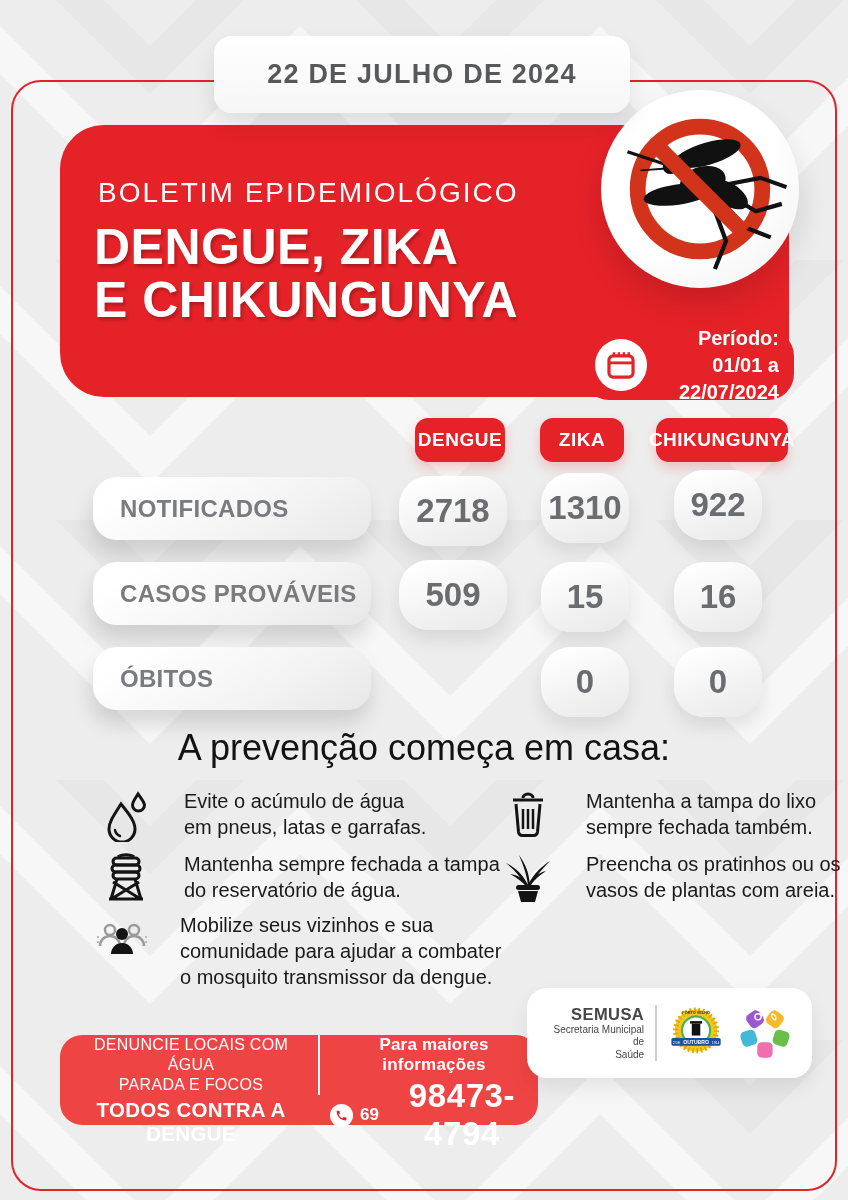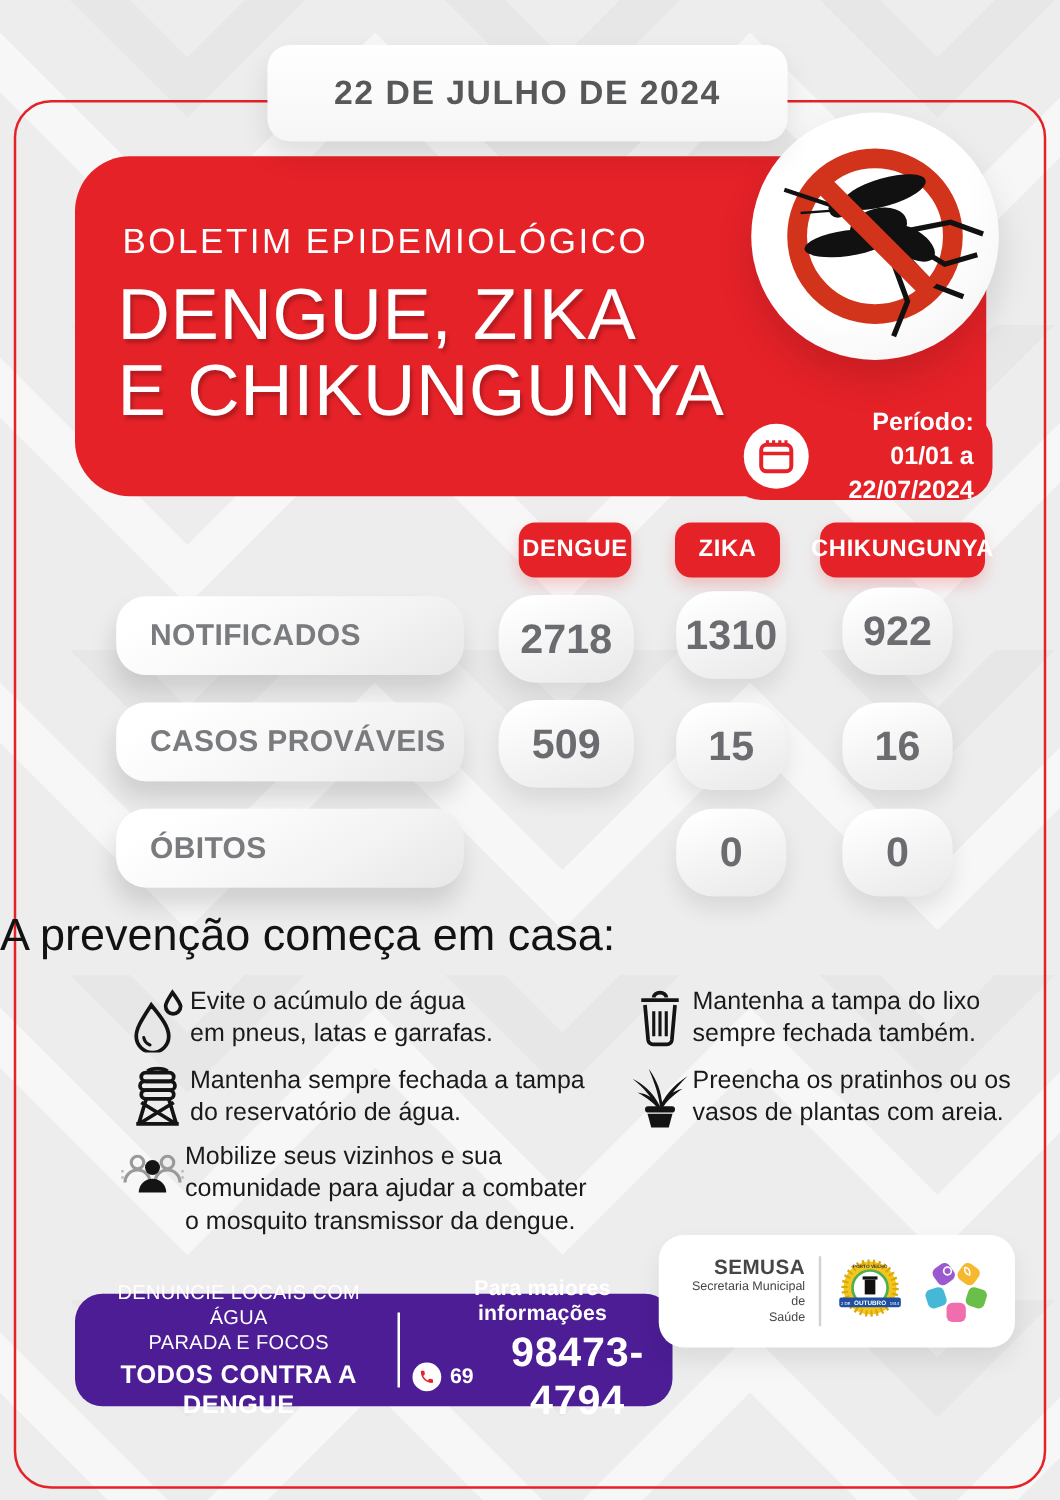--- a/index.html
+++ b/index.html
@@ -23,21 +23,21 @@
     display:flex;align-items:center;justify-content:center;z-index:6;
   }
   .date-card span{font-size:27px;font-weight:800;color:#57585a;letter-spacing:1.2px;}
 
   .main-card{
     position:absolute;left:60px;top:125px;width:729px;height:272px;
     background:#e52228;border-radius:44px;z-index:3;color:#fff;
   }
   .eyebrow{position:absolute;left:38px;top:52px;font-size:28px;font-weight:400;letter-spacing:2px;}
   .main-title{
-    position:absolute;left:34px;top:96px;font-size:58px;font-weight:400;
+    position:absolute;left:34px;top:96px;font-size:50px;font-weight:700;
     line-height:1.06;letter-spacing:.5px;text-shadow:2px 3px 3px rgba(0,0,0,.22);
   }
 
   .mosquito-badge{
     position:absolute;left:601px;top:90px;width:198px;height:198px;
     background:radial-gradient(circle at 35% 30%,#ffffff 55%,#efefef);
     border-radius:50%;box-shadow:0 16px 30px rgba(0,0,0,.13);z-index:5;
     display:flex;align-items:center;justify-content:center;
   }
 
@@ -65,32 +65,32 @@
   }
   .pill{
     position:absolute;height:70px;
     background:linear-gradient(160deg,#ffffff 10%,#f2f2f2 60%,#e9e9e9);
     border-radius:30px;box-shadow:0 10px 18px rgba(0,0,0,.09);
     display:flex;align-items:center;justify-content:center;
     font-weight:800;color:#6b6c6f;font-size:33px;z-index:2;
   }
 
   .prev-heading{
-    position:absolute;top:727px;left:0;width:100%;
+    position:absolute;top:727px;left:0;width:100%;text-align:center;
     font-size:36px;color:#121212;font-weight:500;z-index:2;
   }
 
-  .tip{position:absolute;display:flex;gap:0;align-items:flex-start;z-index:2;}
+  .tip{position:absolute;display:flex;gap:32px;align-items:flex-start;z-index:2;}
   .tip-icon{flex:none;width:52px;display:flex;justify-content:center;padding-top:2px;}
   .tip-text{font-size:20px;line-height:1.3;color:#1a1a1a;}
 
   .hotline{
     position:absolute;left:60px;top:1035px;width:478px;height:90px;
-    background:#4c1d95;border-radius:22px;z-index:2;
-    display:flex;align-items:center;color:#fff;padding-left:14px;box-sizing:border-box;
+    background:#ef4444;border-radius:22px;z-index:2;
+    display:flex;align-items:flex-start;color:#fff;padding-left:14px;box-sizing:border-box;
   }
   .hotline-left{width:234px;text-align:center;}
   .hotline-report{font-size:16px;line-height:1.25;font-weight:400;letter-spacing:.3px;}
   .hotline-slogan{font-size:20.5px;font-weight:800;margin-top:3px;letter-spacing:.3px;}
   .hotline-divider{width:2px;height:60px;background:#ffffff;margin:0 10px;}
   .hotline-right{flex:1;text-align:center;}
   .hotline-info{font-size:17px;font-weight:700;letter-spacing:.2px;}
   .phone-row{display:flex;align-items:center;justify-content:center;gap:7px;margin-top:2px;}
   .phone-circle{width:23px;height:23px;background:#fff;border-radius:50%;
     display:flex;align-items:center;justify-content:center;flex:none;}

